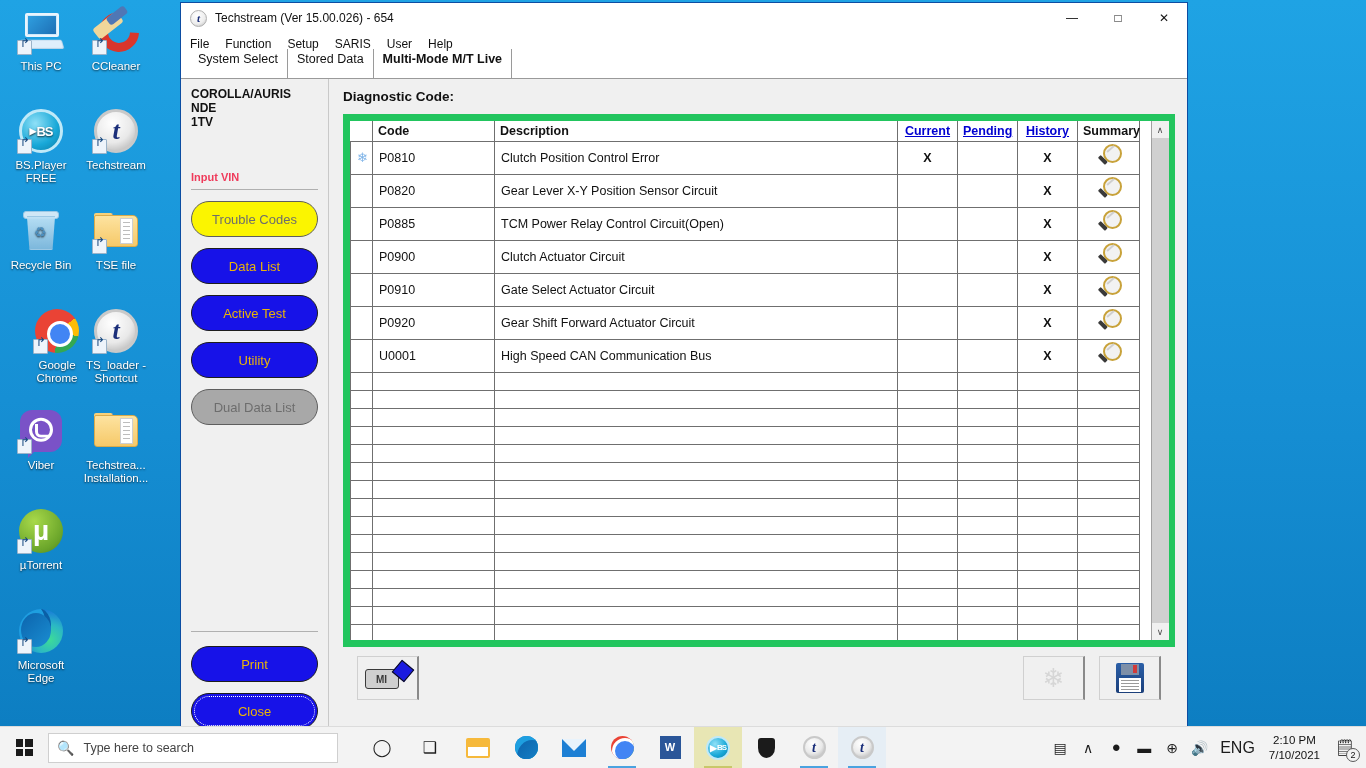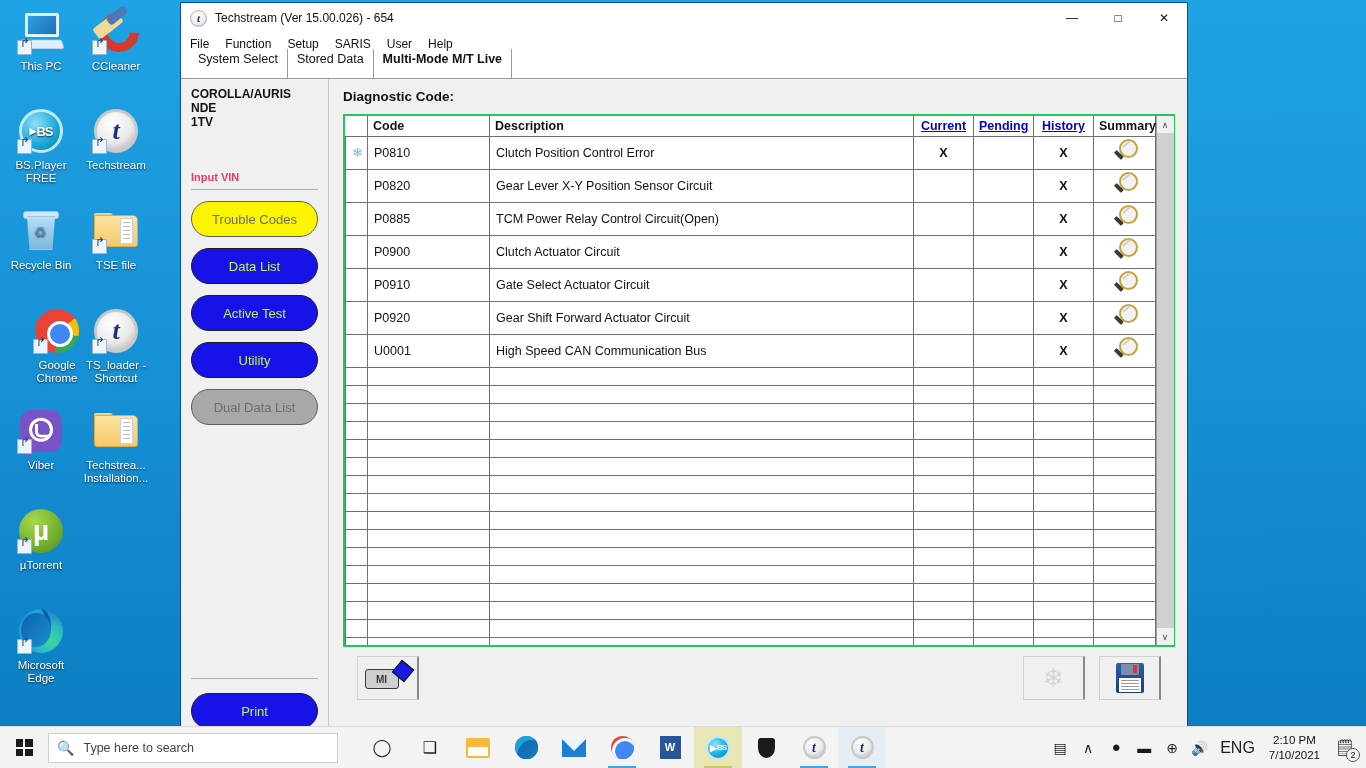--- a/index.html
+++ b/index.html
@@ -158,32 +158,32 @@
   
   #sidebar { width:148px; padding:8px 10px 0 10px; background:#f0f0f0;
     border-right:1px solid #c9c9c9; display:flex; flex-direction:column; }
   #veh-name { font-size:12px; font-weight:bold; color:#111; line-height:14px; }
   #vin-label { margin-top:42px; font-size:11px; color:#ef3b5b; font-weight:bold; }
   .hr { height:1px; background:#b0b0b0; margin-top:6px; }
   .sbtn {
     margin-top:11px; height:36px; border-radius:18px; display:flex; align-items:center; justify-content:center;
     font-size:13px; border:1px solid #1d1d1d;
   }
-  .sbtn.blue { background:#1712e8; color:#bef264; }
+  .sbtn.blue { background:#1712e8; color:#eab308; }
   .sbtn.yellow { background:#fbf500; color:#6d6d6d; border-color:#5e5e5e; }
   .sbtn.gray { background:#a8a8a8; color:#6d6d6d; border-color:#5e5e5e; }
   .sbtn.focus { outline: 1px dotted #fff; outline-offset: -4px; }
   #sb-spacer { flex:1; }
   #sb-bottom-hr { height:1px; background:#b0b0b0; margin-bottom:14px; }
 
   
   #main { flex:1; padding:10px 12px 0 14px; display:flex; flex-direction:column; min-width:0; }
   #dtc-title { font-size:13.5px; font-weight:bold; color:#111; margin-bottom:10px; }
 
-  #grid-wrap { border:2px solid #22c55e; background:#fff; display:flex; flex:0 0 auto; height:533px; }
+  #grid-wrap { border:7px solid #22c55e; background:#fff; display:flex; flex:0 0 auto; height:533px;gap:11px; }
   #grid-scroll { flex:1; overflow:hidden; }
   table.dtc { border-collapse: collapse; width:100%; table-layout: fixed; }
   table.dtc th, table.dtc td { border:1px solid #6f6f6f; font-size:12.5px; color:#111; }
   table.dtc thead th { height:20px; background:#fff; font-weight:bold; padding:0 5px;
     border-top:none; text-align:left; vertical-align:middle; }
   table.dtc thead th.link { text-align:center; color:#0000d0; text-decoration:underline; }
   table.dtc thead th.plain-c { text-align:center; }
   table.dtc tbody td { height:33px; padding:0 6px; vertical-align:middle; }
   table.dtc tbody tr.empty td { height:18px; }
   td.c-mark { width:22px; padding:0; text-align:center; }
@@ -409,20 +409,21 @@
 
       <div class="sbtn yellow">Trouble Codes</div>
       <div class="sbtn blue">Data List</div>
       <div class="sbtn blue">Active Test</div>
       <div class="sbtn blue">Utility</div>
       <div class="sbtn gray">Dual Data List</div>
 
       <div id="sb-spacer"></div>
       <div id="sb-bottom-hr"></div>
       <div class="sbtn blue" style="margin-top:0;">Print</div>
+      <div class="sbtn blue focus">Close</div>
     </div>
 
     <div id="main">
       <div id="dtc-title">Diagnostic Code:</div>
 
       <div id="grid-wrap">
         <div id="grid-scroll">
           <table class="dtc">
             <thead>
               <tr>

